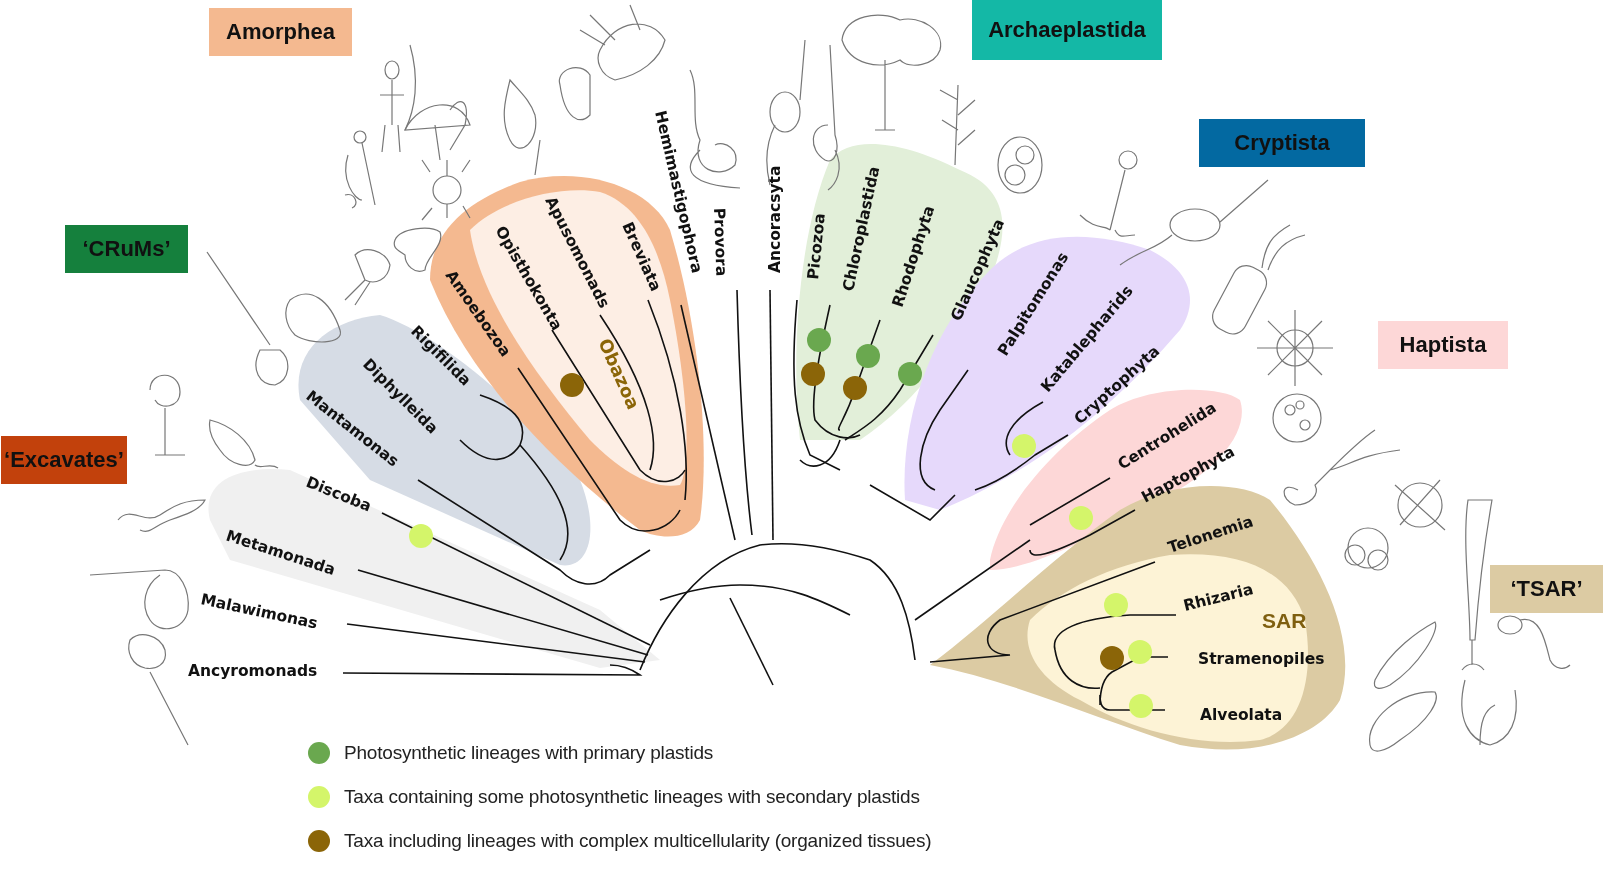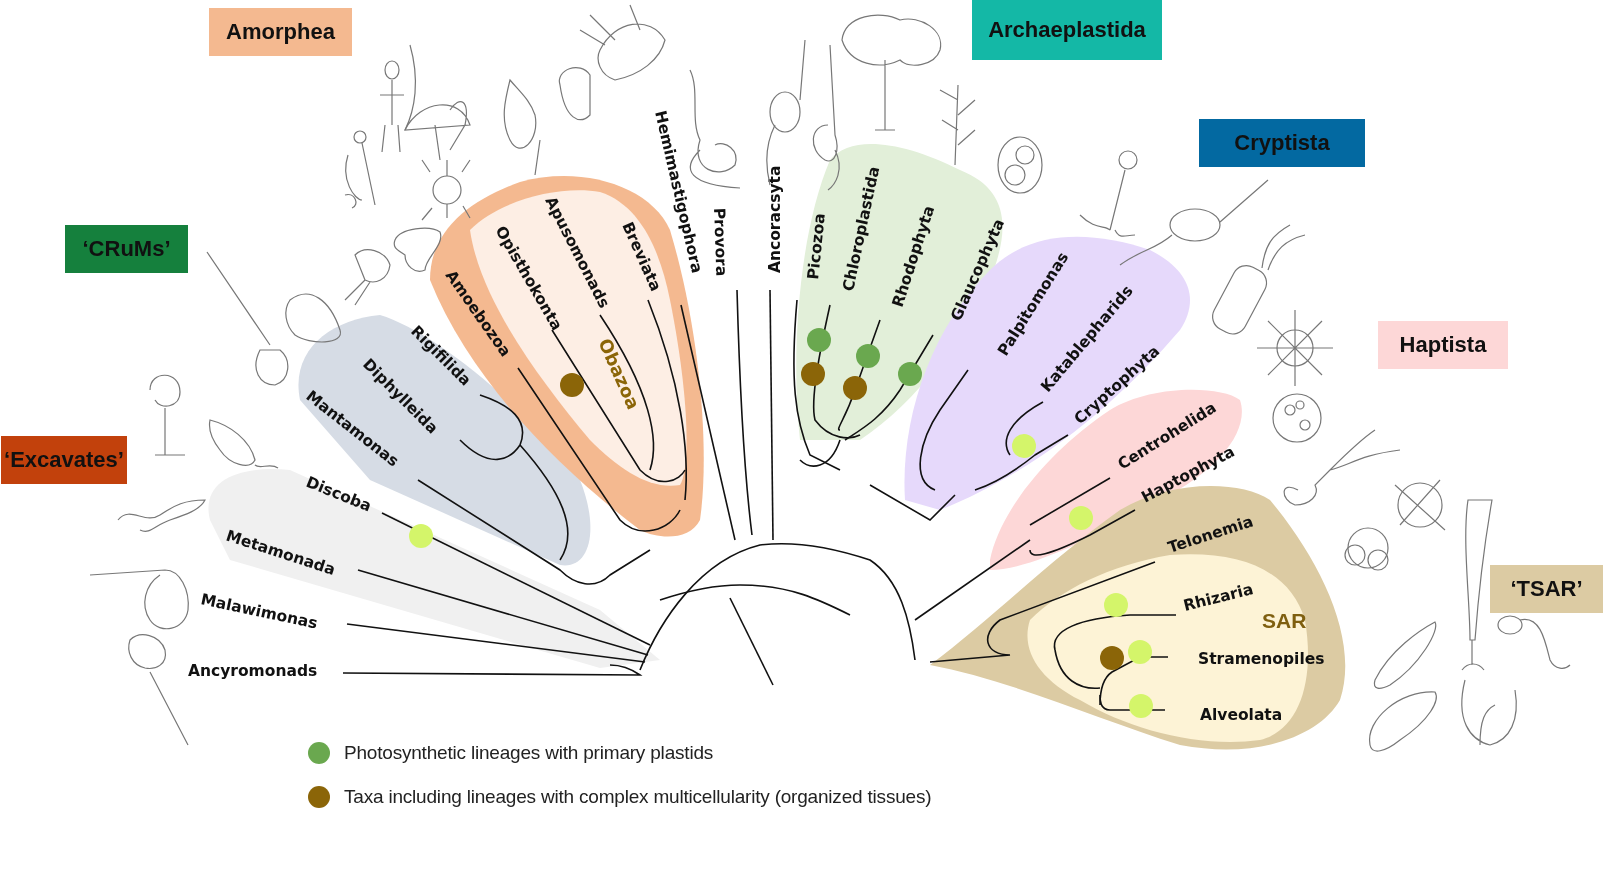--- a/index.html
+++ b/index.html
@@ -175,16 +175,20 @@
 <div class="grp-label" style="left:1378px;top:321px;width:130px;height:45px;background:#fdd7d7;">Haptista</div>
 <div class="grp-label" style="left:1px;top:436px;width:126px;height:44px;background:#c2410c;">‘Excavates’</div>
 <div class="grp-label" style="left:1490px;top:542px;width:113px;height:44px;background:#dccba3;margin-top:23px;">‘TSAR’</div>
 
 <div class="legend">
   <div class="legend-row">
     <span class="legend-dot" style="background:#6aa84f;"></span>
     <span class="legend-text">Photosynthetic lineages with primary plastids</span>
   </div>
   <div class="legend-row">
+    <span class="legend-dot" style="background:#d4f56a;"></span>
+    <span class="legend-text">Taxa containing some photosynthetic lineages with secondary plastids</span>
+  </div>
+  <div class="legend-row">
     <span class="legend-dot" style="background:#8b6508;"></span>
     <span class="legend-text">Taxa including lineages with complex multicellularity (organized tissues)</span>
   </div>
 </div>
 
 </body></html>

